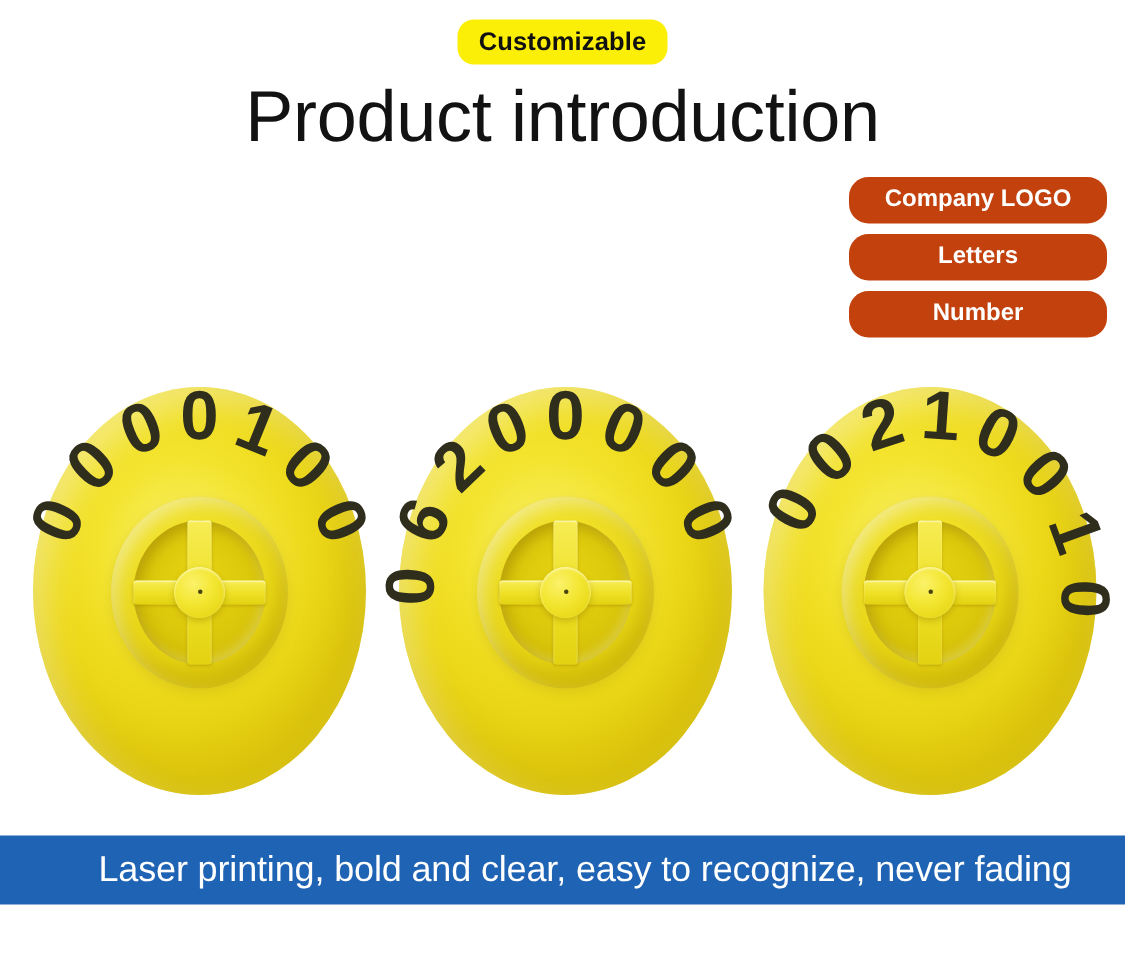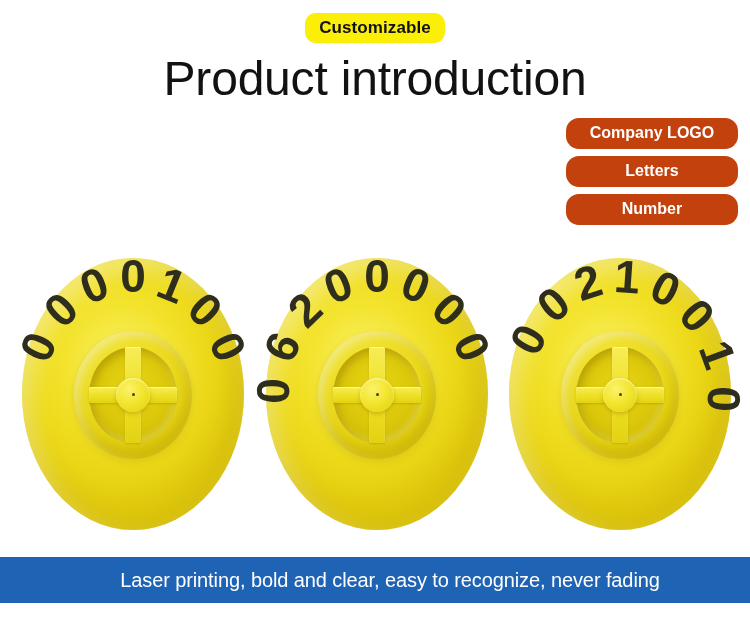--- a/index.html
+++ b/index.html
@@ -216,21 +216,21 @@
     top:557px;
     width:750px;
     height:46px;
     background:#1f63b4;
     display:flex;
     align-items:center;
     justify-content:center;
   }
   .bottom-banner-text {
     color:#ffffff;
-    font-size:20px;
+    font-size:24px;
     font-weight:400;
     letter-spacing:-0.1px;
     line-height:1;
     margin-left:30px;
   }
 </style>
 </head>
 <body>
 
 <div class="header">

